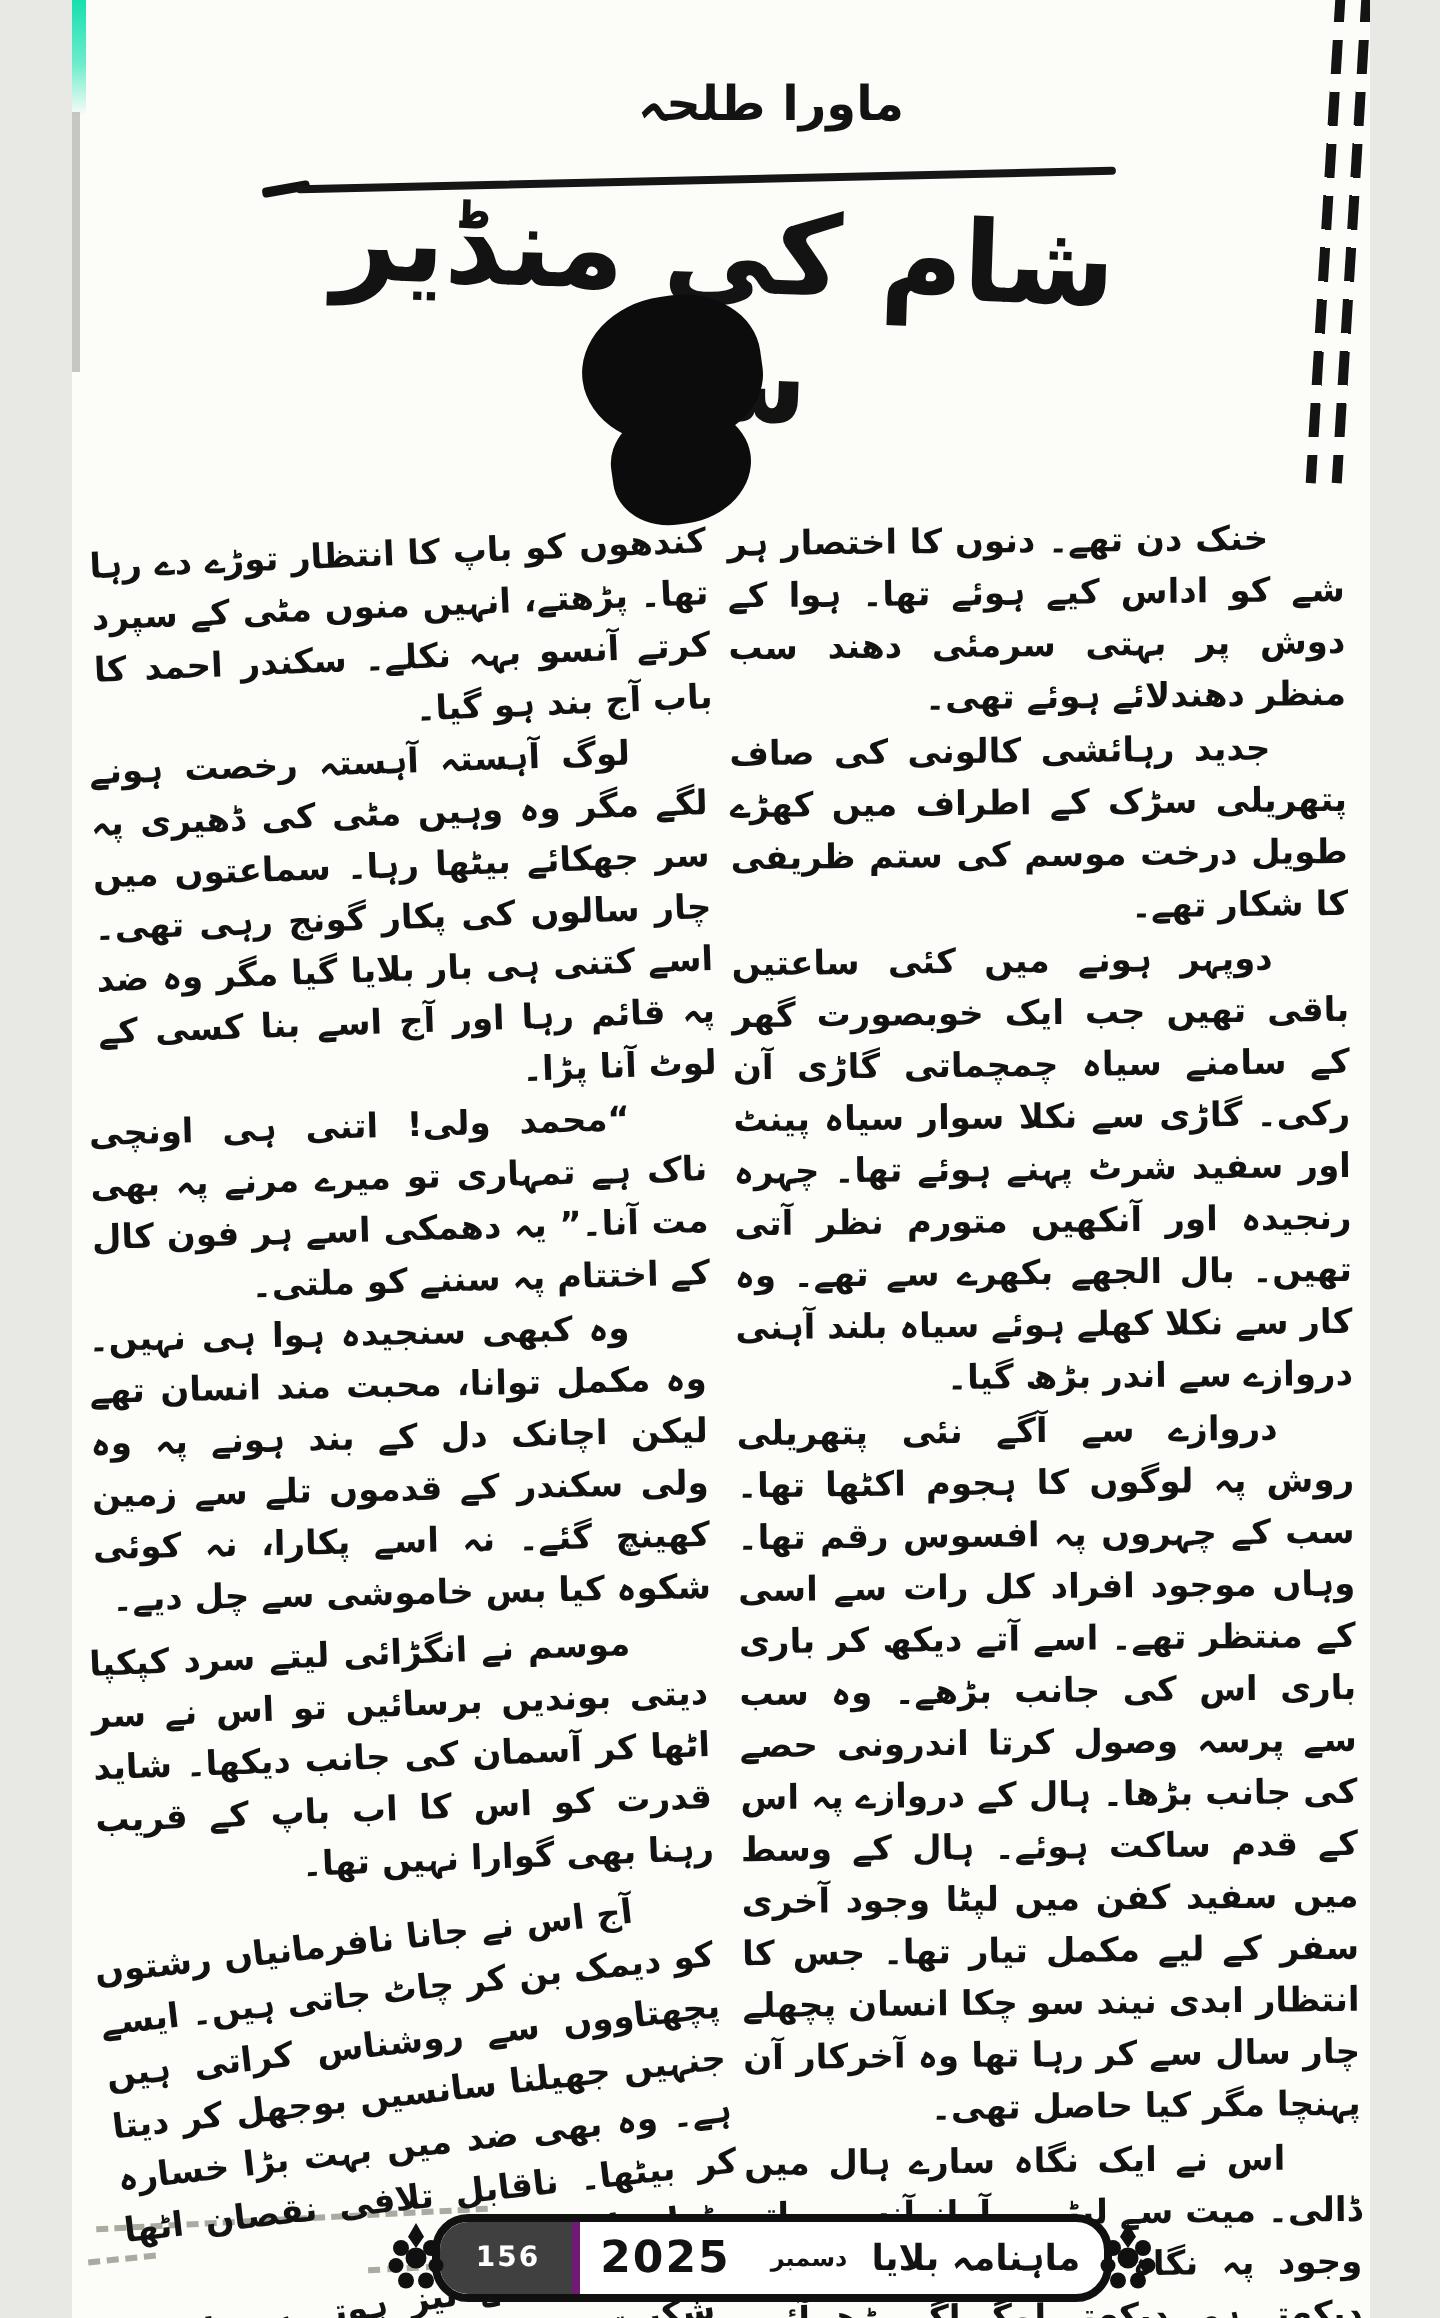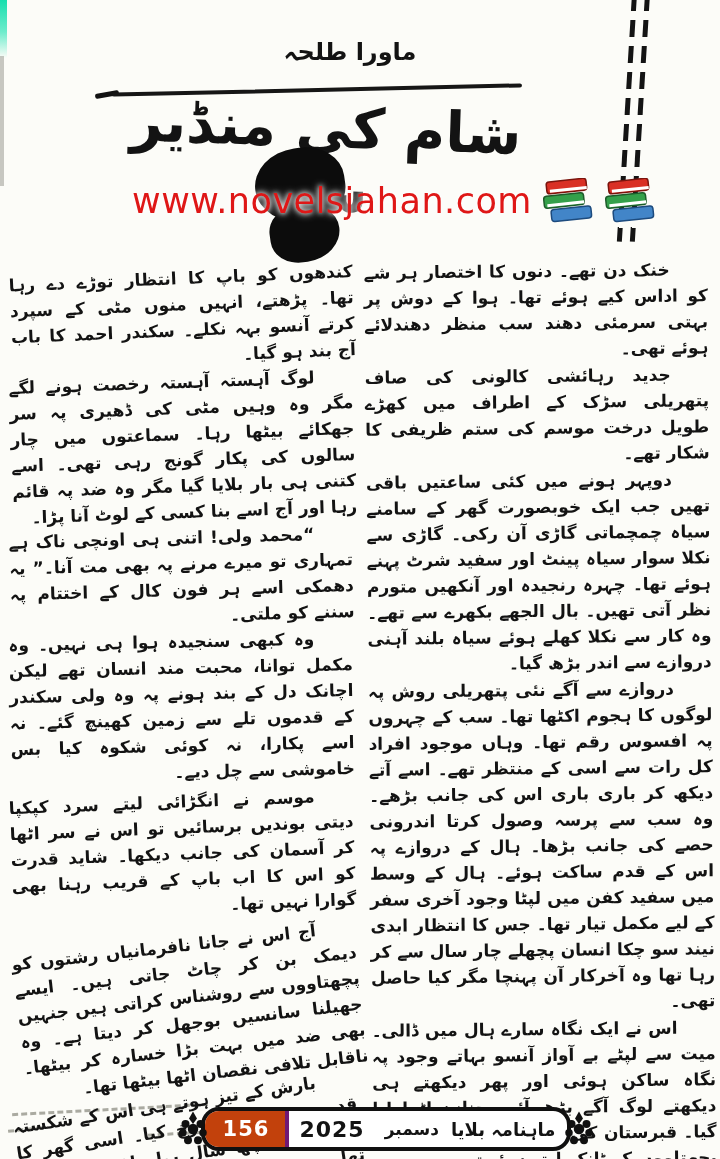--- a/index.html
+++ b/index.html
@@ -1,17 +1,17 @@
 <!DOCTYPE html>
 <html lang="ur"><head>
 <meta charset="utf-8">
 <style>
   html,body{margin:0;padding:0;background:#e8e8e4;}
   .page{
-    position:relative;width:720px;height:1159px;margin:0 auto;
+    position:relative;width:649px;height:1159px;margin:0 auto;
     background:#fcfcf8;overflow:hidden;
     font-family:"DejaVu Sans",sans-serif;color:#131313;
   }
   
   .teal-mark{position:absolute;left:0;top:0;width:7px;height:58px;
     background:linear-gradient(180deg,#17dfae 0%,#6eeccc 55%,rgba(255,255,255,0) 100%);}
   .left-streak{position:absolute;left:0;top:56px;width:4px;height:130px;background:#9b9b93;opacity:.55;}
   .stray-dash{position:absolute;left:95px;top:92px;width:24px;height:5px;background:#121212;
     transform:rotate(-10deg);border-radius:2px;}
   .edge-dash{position:absolute;top:-6px;width:5px;height:248px;
@@ -58,24 +58,24 @@
   
   .footer-row{position:absolute;left:0;right:0;bottom:8px;display:flex;justify-content:center;
     align-items:center;transform:translateX(26px);}
   .ornament{width:30px;height:36px;z-index:2;}
   .ornament.left{margin-right:-7px;}
   .ornament.right{margin-left:-7px;}
   .footer-pill{display:flex;direction:rtl;align-items:stretch;height:36px;background:#ffffff;
     border:4px solid #101010;border-radius:18px;overflow:hidden;}
   .footer-pill span{display:flex;align-items:center;}
   .mag-name{padding:0 12px 0 8px;font-size:18px;font-weight:700;}
-  .month{padding:0 4px 0 10px;font-size:17px;font-weight:700;}
+  .month{padding:0 4px 0 10px;font-size:12px;font-weight:700;}
   .year{padding:0 10px;font-size:22px;font-weight:800;border-left:4px solid #701a75;
     letter-spacing:1px;}
-  .page-num{padding:0 16px 0 18px;font-size:21px;font-weight:800;background:#c2410c;color:#ffffff;
+  .page-num{padding:0 16px 0 18px;font-size:14px;font-weight:800;background:#404040;color:#ffffff;
     letter-spacing:1px;}
 </style>
 </head>
 <body>
 
 <div class="page">
 
   <div class="teal-mark"></div>
   <div class="left-streak"></div>
   <div class="stray-dash"></div>
@@ -83,41 +83,20 @@
   <div class="edge-dash d2"></div>
   <div class="scribble scr1"></div>
   <div class="scribble scr2"></div>
   <div class="scribble scr3"></div>
 
   <div class="author">ماورا طلحہ</div>
   <div class="head-rule"></div>
   <h1 class="story-title">شام کی منڈیر سے</h1>
   <div class="ink-blob"></div>
 
-  <div class="watermark-row">
-    <span class="watermark-url" style="color:#df1717;">www.novelsjahan.com</span>
-    <svg class="book-icon" viewBox="0 0 52 46">
-      <g transform="rotate(-6 26 23)">
-        <rect x="6" y="2" width="40" height="12" rx="3" fill="#d93025" stroke="#7a140d" stroke-width="1.5"></rect>
-        <rect x="9" y="10" width="37" height="3" fill="#ffffff"></rect>
-        <rect x="2" y="16" width="40" height="12" rx="3" fill="#34a04a" stroke="#1c5c2a" stroke-width="1.5"></rect>
-        <rect x="5" y="24" width="37" height="3" fill="#ffffff"></rect>
-        <rect x="8" y="30" width="40" height="12" rx="3" fill="#4285c8" stroke="#1d4b7e" stroke-width="1.5"></rect>
-      </g>
-    </svg>
-    <svg class="book-icon" viewBox="0 0 52 46">
-      <g transform="rotate(-6 26 23)">
-        <rect x="6" y="2" width="40" height="12" rx="3" fill="#d93025" stroke="#7a140d" stroke-width="1.5"></rect>
-        <rect x="9" y="10" width="37" height="3" fill="#ffffff"></rect>
-        <rect x="2" y="16" width="40" height="12" rx="3" fill="#34a04a" stroke="#1c5c2a" stroke-width="1.5"></rect>
-        <rect x="5" y="24" width="37" height="3" fill="#ffffff"></rect>
-        <rect x="8" y="30" width="40" height="12" rx="3" fill="#4285c8" stroke="#1d4b7e" stroke-width="1.5"></rect>
-      </g>
-    </svg>
-  </div>
 
   <main class="columns">
     <section class="col col-a">
       <p class="indent">خنک دن تھے۔ دنوں کا اختصار ہر شے کو اداس کیے ہوئے تھا۔ ہوا کے دوش پر بہتی سرمئی دھند سب منظر دھندلائے ہوئے تھی۔</p>
       <p class="indent">جدید رہائشی کالونی کی صاف پتھریلی سڑک کے اطراف میں کھڑے طویل درخت موسم کی ستم ظریفی کا شکار تھے۔</p>
       <p class="indent">دوپہر ہونے میں کئی ساعتیں باقی تھیں جب ایک خوبصورت گھر کے سامنے سیاہ چمچماتی گاڑی آن رکی۔ گاڑی سے نکلا سوار سیاہ پینٹ اور سفید شرٹ پہنے ہوئے تھا۔ چہرہ رنجیدہ اور آنکھیں متورم نظر آتی تھیں۔ بال الجھے بکھرے سے تھے۔ وہ کار سے نکلا کھلے ہوئے سیاہ بلند آہنی دروازے سے اندر بڑھ گیا۔</p>
       <p class="indent">دروازے سے آگے نئی پتھریلی روش پہ لوگوں کا ہجوم اکٹھا تھا۔ سب کے چہروں پہ افسوس رقم تھا۔ وہاں موجود افراد کل رات سے اسی کے منتظر تھے۔ اسے آتے دیکھ کر باری باری اس کی جانب بڑھے۔ وہ سب سے پرسہ وصول کرتا اندرونی حصے کی جانب بڑھا۔ ہال کے دروازے پہ اس کے قدم ساکت ہوئے۔ ہال کے وسط میں سفید کفن میں لپٹا وجود آخری سفر کے لیے مکمل تیار تھا۔ جس کا انتظار ابدی نیند سو چکا انسان پچھلے چار سال سے کر رہا تھا وہ آخرکار آن پہنچا مگر کیا حاصل تھی۔</p>
       <p class="indent">اس نے ایک نگاہ سارے ہال میں ڈالی۔ میت سے لپٹے بے آواز آنسو بہاتے وجود پہ نگاہ ساکن ہوئی اور پھر دیکھتے ہی دیکھتے لوگ آگے بڑھ آئے۔ جنازہ اٹھا لیا گیا۔ قبرستان کی جانب بڑھتے قدموں سے پچھتاووں کے ٹانکے لیتے ہوئے تھے۔</p>
     </section>
     <section class="col col-b">

